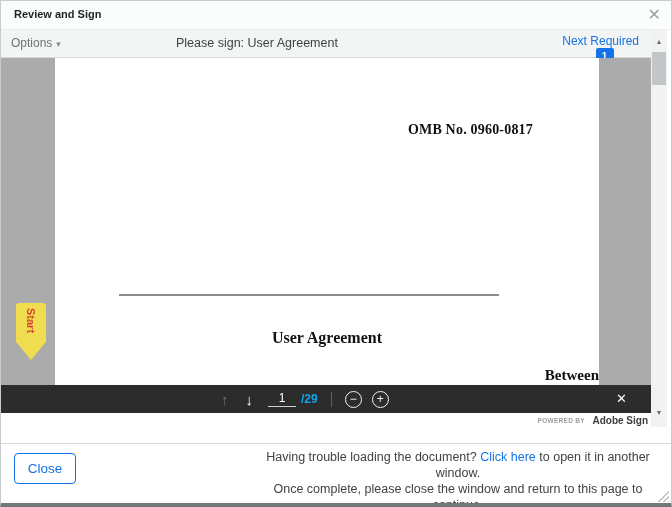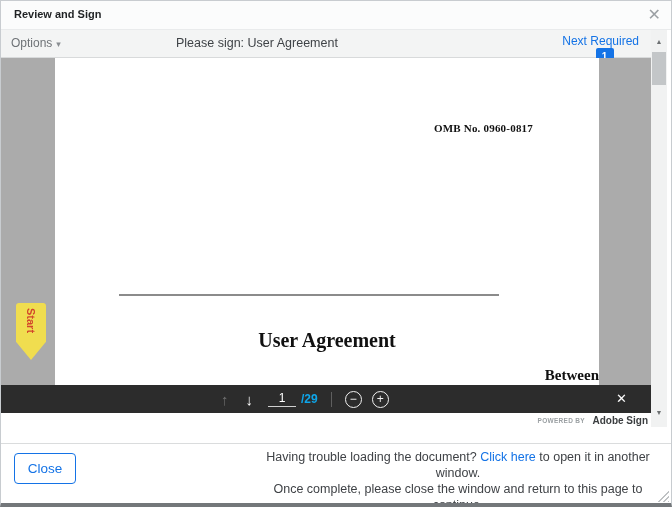--- a/index.html
+++ b/index.html
@@ -24,23 +24,23 @@
   .toolbar { position:relative; height:28px; background:#f3f4f4; border-bottom:1px solid #d8dadb; flex:0 0 auto; }
   .options { position:absolute; left:10px; top:6px; font-size:12px; color:#6f7377; cursor:pointer; }
   .options .chev { font-size:9px; color:#8a8e92; margin-left:4px; }
   .toolbar-center { position:absolute; left:175px; top:6px; font-size:12.5px; color:#3f4347; white-space:nowrap; }
   .next-required { position:absolute; right:4px; top:4px; display:flex; align-items:center; cursor:pointer;flex-direction:column; }
   .next-required .nr-label { font-size:12px; color:#1473E6; margin-right:8px; }
   .nr-badge { width:18px; height:17px; background:#1473E6; border-radius:2px; color:#fff; font-size:10px; font-weight:bold; display:flex; align-items:center; justify-content:center; }
 
   .viewer { position:relative; flex:1 1 auto; background:#ABABAB; overflow:hidden; }
   .page { position:absolute; left:54px; top:0; width:544px; height:100%; background:#fff; font-family:"Liberation Serif", serif; color:#111; }
-  .omb { position:absolute; top:64px; right:66px; font-size:11px; font-weight:bold; letter-spacing:.2px; }
+  .omb { position:absolute; top:64px; right:66px; font-size:14px; font-weight:bold; letter-spacing:.2px; }
   .doc-rule { position:absolute; top:236px; left:64px; width:380px; height:2px; background:#8b8b8b; }
-  .doc-title { position:absolute; top:271px; left:0; width:100%; text-align:center; font-size:20px; font-weight:bold; }
+  .doc-title { position:absolute; top:271px; left:0; width:100%; text-align:center; font-size:16px; font-weight:bold; }
   .doc-subtitle { position:absolute; top:309px; left:0; width:100%; text-align:right; font-size:15px; font-weight:bold; }
 
   .start-tab {
     position:absolute; left:15px; top:245px; width:30px; height:57px;
     background:#F0DD4F; border-radius:3px 3px 0 0;
     clip-path:polygon(0 0, 100% 0, 100% 68%, 50% 100%, 0 68%);
     display:flex; justify-content:center; cursor:pointer;
   }
   .start-tab .vtext {
     writing-mode:vertical-rl; text-orientation:mixed;

